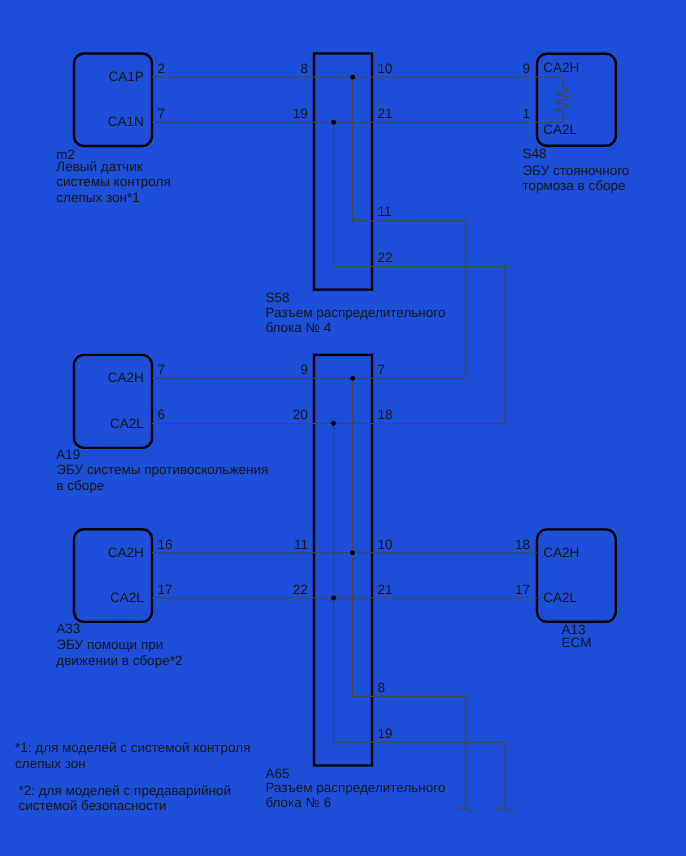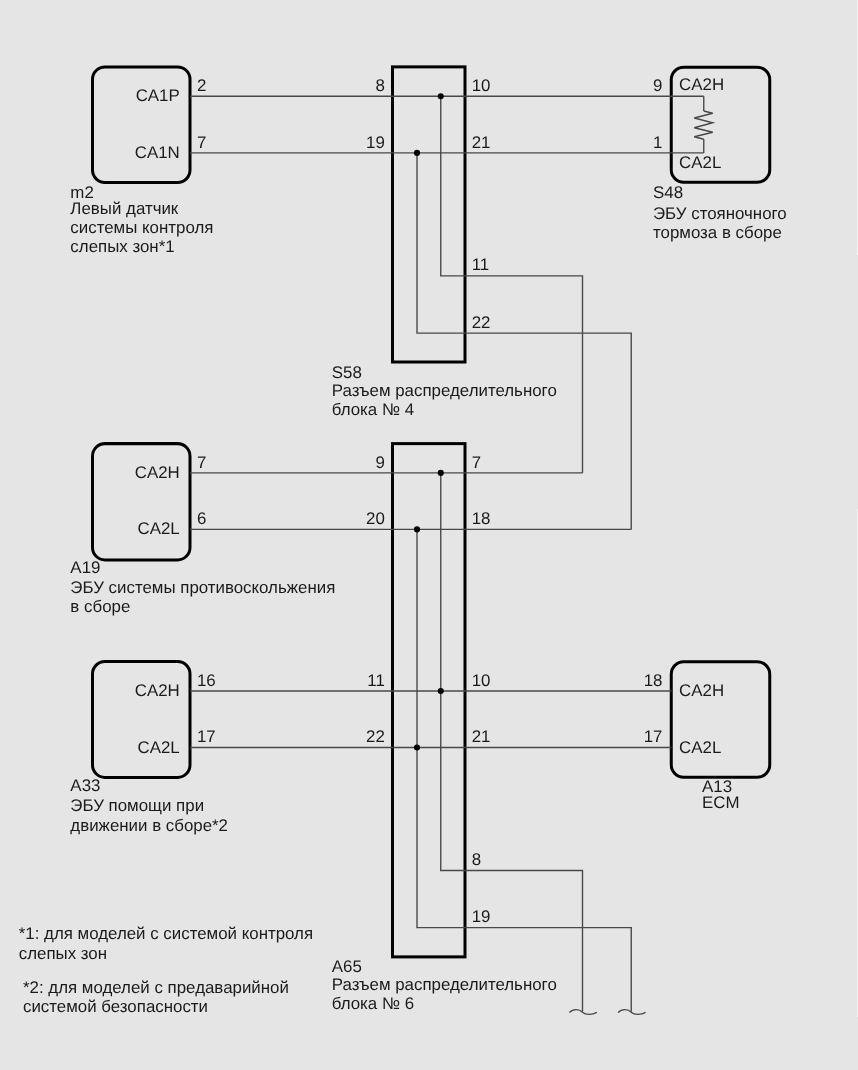--- a/index.html
+++ b/index.html
@@ -1,18 +1,18 @@
 <!DOCTYPE html>
 <html><head>
 <meta charset="utf-8">
 <title>Wiring Diagram</title>
 <style>
   html,body{margin:0;padding:0;background:#ffffff;
             -webkit-font-smoothing:antialiased;text-rendering:geometricPrecision;}
-  #page{position:relative;width:686px;height:856px;background:#e5e5e5;overflow:hidden;
+  #page{position:relative;width:686px;height:856px;background:#1d4ed8;overflow:hidden;
         font-family:"Liberation Sans",sans-serif;}
   #diagram{position:absolute;left:0;top:0;}
   text{font-family:"Liberation Sans",sans-serif;font-size:13.5px;fill:#1b1b1b;}
   .lbl,.pinnum,.pinname{font-family:"Liberation Sans",sans-serif;font-size:13.5px;fill:#1b1b1b;}
   .wire{stroke:#484848;stroke-width:1.1;fill:none;}
   .devbox{stroke:#000000;stroke-width:2.4;fill:none;}
   .connbox{stroke:#000000;stroke-width:2.4;fill:none;}
   .dot{fill:#000000;}
 </style>
 </head>

